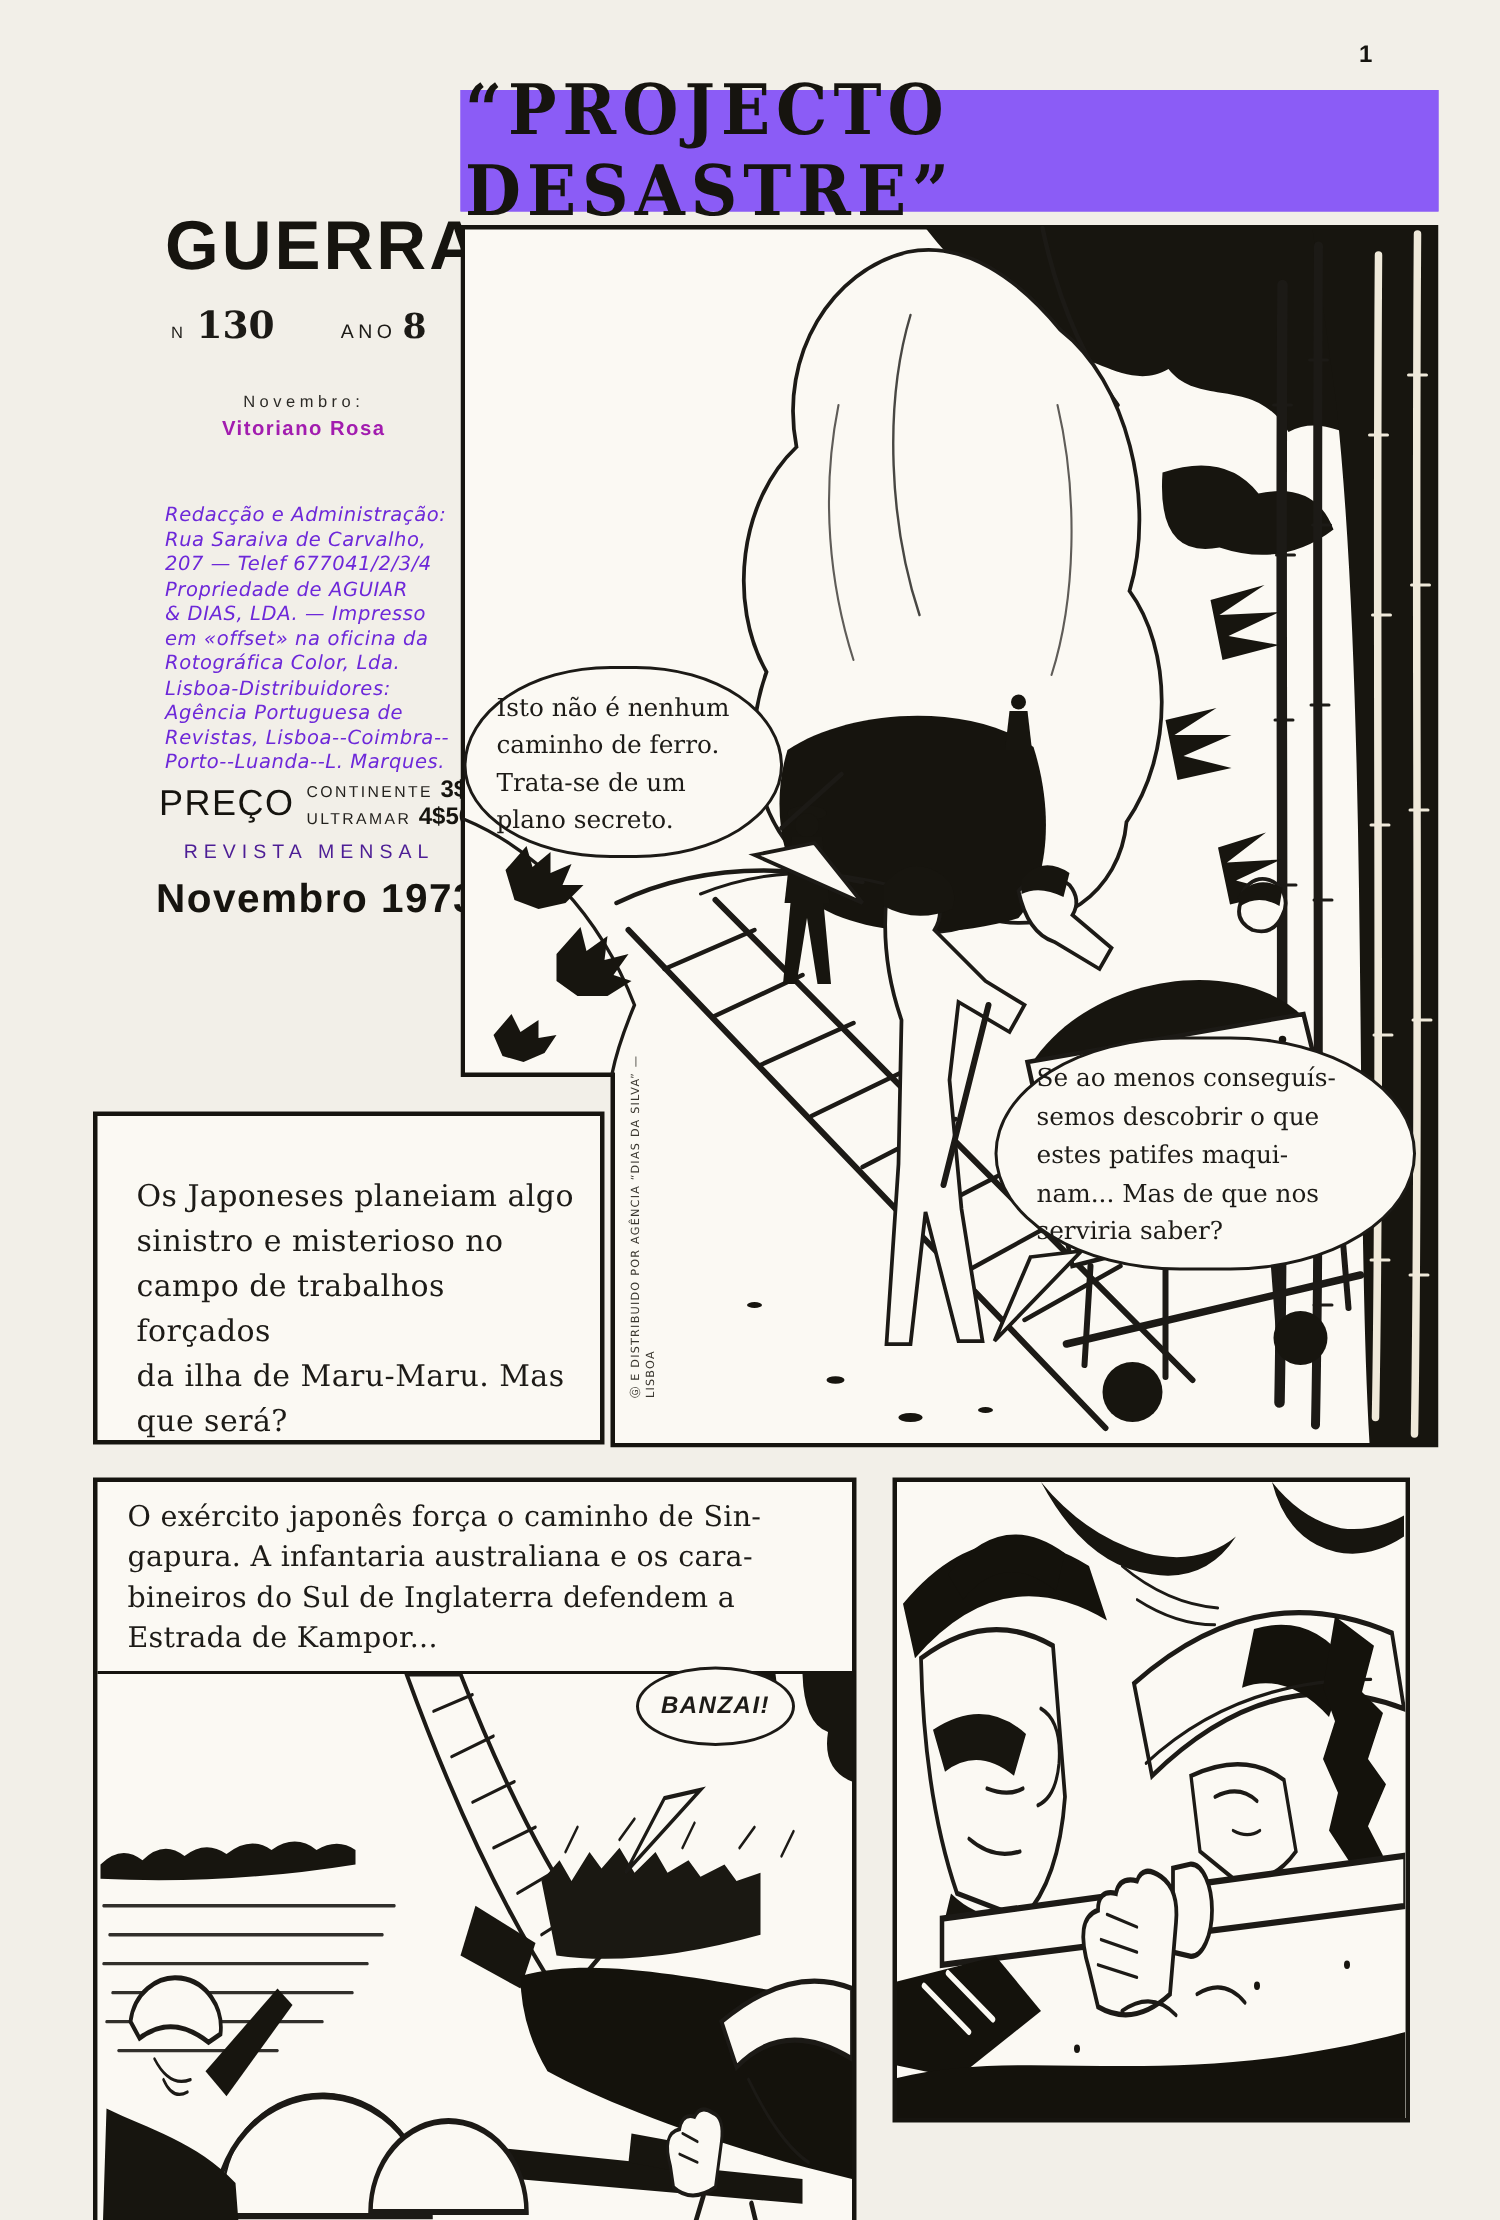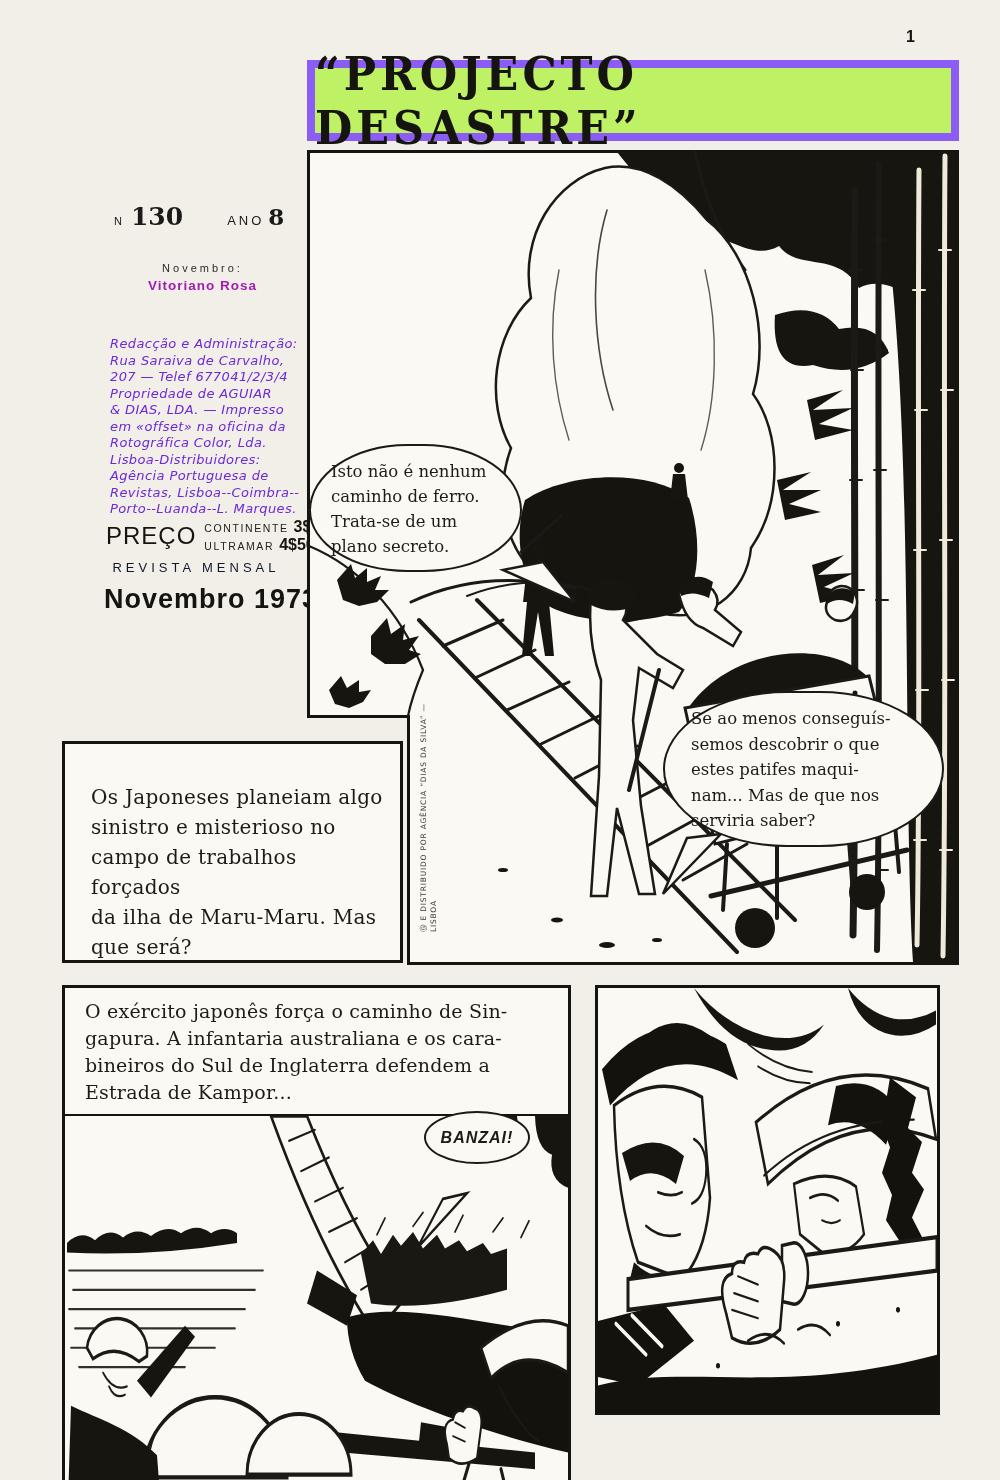--- a/index.html
+++ b/index.html
@@ -8,21 +8,21 @@
     background:#f2efe8;overflow:hidden;color:#1c1a16;
     font-family:"DejaVu Serif",serif;
   }
   .prelines{white-space:pre-line;}
   .abs{position:absolute;}
 
   
   .page-number{left:906px;top:28px;font:bold 16px "Liberation Sans",sans-serif;color:#16140f;}
   .title-box{
     left:307px;top:60px;width:652px;height:81px;box-sizing:border-box;
-    border:8px solid #8b5cf6;background:#bef264;
+    border:3px solid #8b5cf6;background:#8b5cf6;
     display:flex;align-items:center;justify-content:center;
   }
   .title-box .title-text{
     font-family:"DejaVu Serif",serif;font-weight:bold;font-size:43px;
     letter-spacing:4px;color:#16140f;transform:scaleY(1.08);
   }
 
   
   .logo{left:110px;top:136px;font:bold 46px "Liberation Sans",sans-serif;letter-spacing:2px;color:#16140f;}
   .issue-line{left:114px;top:200px;width:180px;display:flex;align-items:baseline;}
@@ -37,21 +37,21 @@
     left:110px;top:336px;width:200px;
     font:italic 13px "DejaVu Sans",sans-serif;letter-spacing:0.4px;
     line-height:1.27;color:#6d28d9;
   }
   .price{left:106px;top:518px;display:flex;align-items:center;}
   .price-label{font:300 24px "Liberation Sans",sans-serif;letter-spacing:1px;color:#16140f;}
   .price-rows{margin-left:8px;}
   .price-row{display:flex;align-items:baseline;line-height:1.1;}
   .price-region{font:10.5px "Liberation Sans",sans-serif;letter-spacing:1.6px;color:#23211d;}
   .price-value{font:bold 16px "Liberation Sans",sans-serif;margin-left:5px;color:#16140f;}
-  .periodicity{left:96px;top:560px;width:200px;text-align:center;font:13px "Liberation Sans",sans-serif;letter-spacing:4px;color:#0f172a;}
+  .periodicity{left:106px;top:560px;width:200px;text-align:center;font:13px "Liberation Sans",sans-serif;letter-spacing:4px;color:#4c1d95;}
   .issue-date{left:104px;top:584px;font:bold 27px "Liberation Sans",sans-serif;letter-spacing:1px;color:#16140f;}
 
   
   .intro-box{
     left:62px;top:741px;width:341px;height:222px;box-sizing:border-box;
     border:3px solid #16140f;background:#fbf9f3;
     padding:38px 16px 16px 26px;
     font-size:20px;line-height:30px;letter-spacing:0.3px;color:#1d1b17;
   }
   .panel-bl{left:62px;top:985px;width:509px;height:552px;box-sizing:border-box;border:3px solid #16140f;background:#fbf9f3;display:flex;flex-direction:column;}
@@ -96,20 +96,21 @@
 <body>
 
 <div class="page">
 
   <div class="abs page-number">1</div>
 
   <div class="abs title-box">
     <span class="title-text">“PROJECTO DESASTRE”</span>
   </div>
 
+  <div class="abs logo">GUERRA</div>
 
   <div class="abs issue-line">
     <span class="issue-n">N</span>
     <span class="issue-num">130</span>
     <span class="year-label">ANO</span>
     <span class="year-num">8</span>
   </div>
 
   <div class="abs director">
     <div class="director-label">Novembro:</div>

